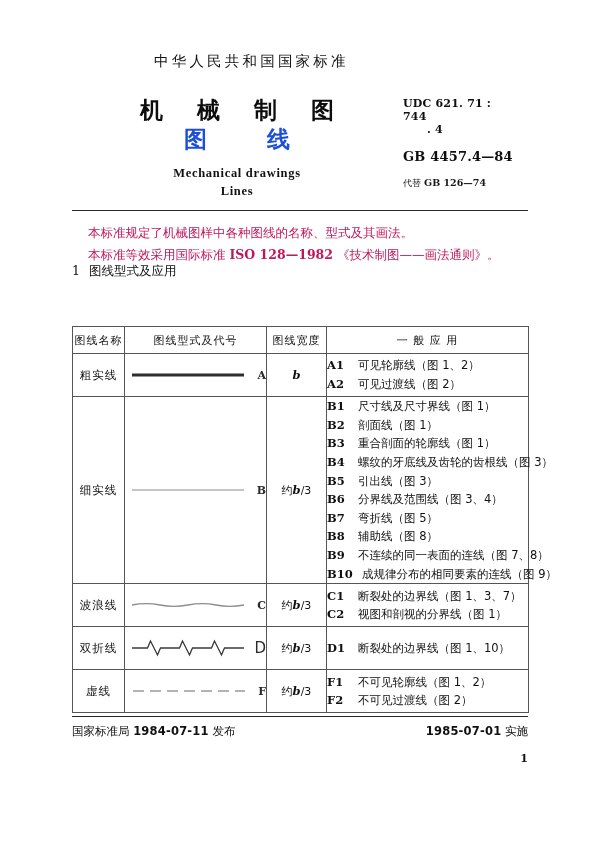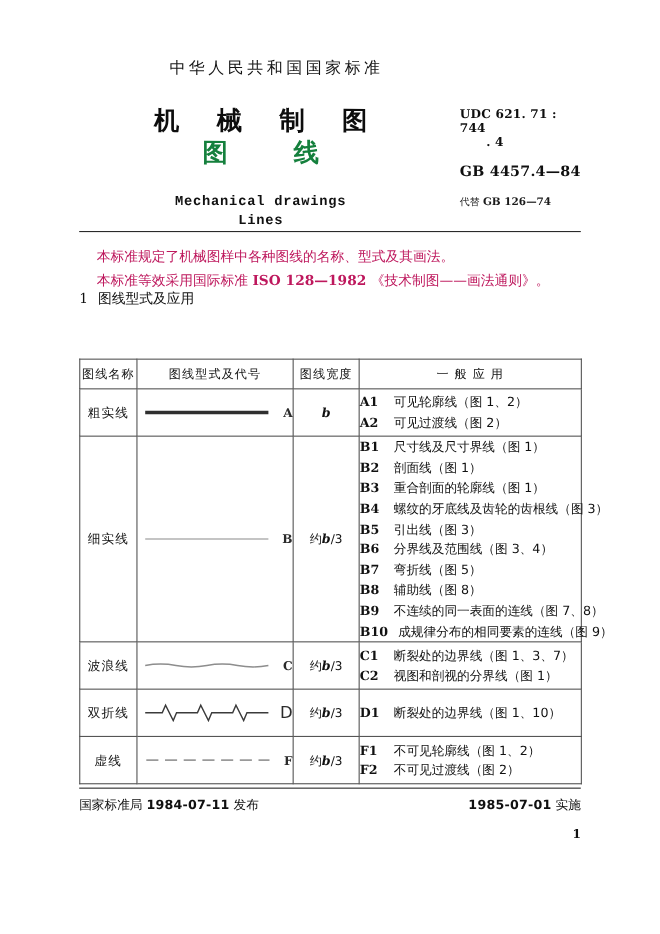--- a/index.html
+++ b/index.html
@@ -52,38 +52,38 @@
     font-weight: 700;
     letter-spacing: 13px;
     color: #0d0d0d;
     line-height: 1.28;
     padding-left: 13px;
   }
   .title-sub {
     font-size: 23px;
     font-weight: 700;
     letter-spacing: 26px;
-    color: #15803d;
+    color: #1d4ed8;
     line-height: 1.3;
     padding-left: 26px;
   }
   .title-en {
-    margin-top: 19px;
-    font-family: Liberation Mono, monospace;
+    margin-top: 9px;
+    font-family: Liberation Serif, serif;
     font-size: 12.5px;
     font-weight: 700;
     letter-spacing: 0.7px;
     color: #111111;
     line-height: 1.45;
   }
 
   
   .codes {
     position: absolute;
-    left: 418px;
+    left: 403px;
     top: 98px;
     width: 112px;
     font-family: "DejaVu Serif", "Liberation Serif", serif;
     color: #0f0f0f;
   }
   .udc {
     font-size: 11px;
     font-weight: 700;
     line-height: 1.18;
     letter-spacing: 0.2px;

